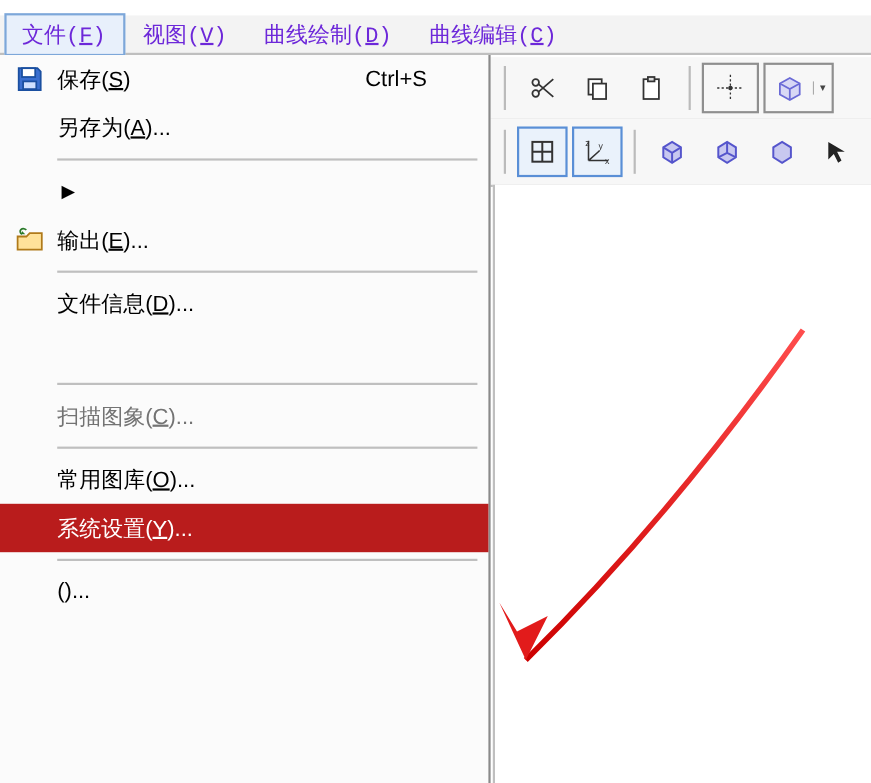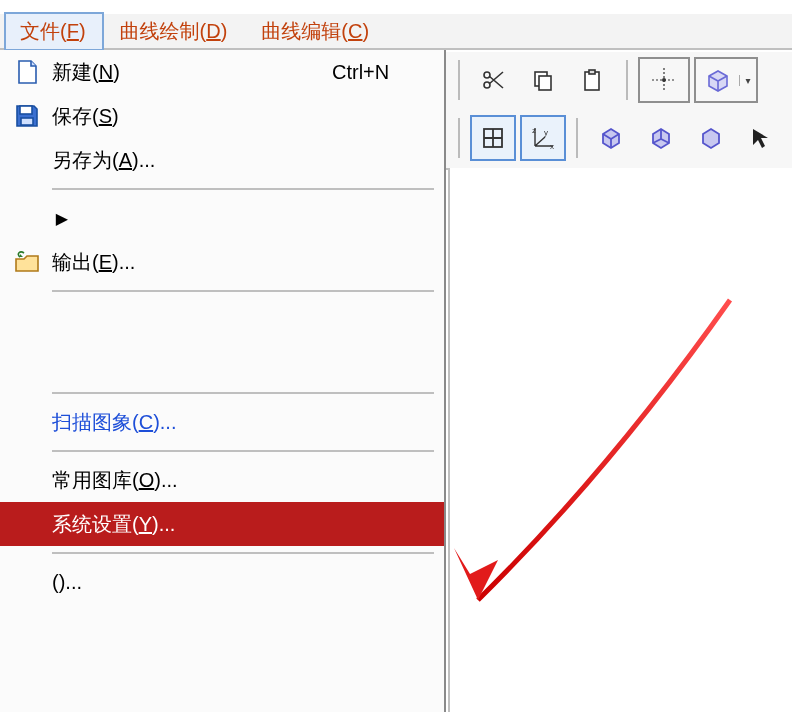--- a/index.html
+++ b/index.html
@@ -23,23 +23,24 @@
     width: 100%;
     background: #f3f3f3;
     border-bottom: 2px solid #bfbfbf;
     display: flex;
     align-items: center;
     padding-left: 4px;
     box-sizing: border-box;
   }
   .menubar .mitem {
     padding: 4px 16px 4px 14px;
-    color: #c2410c;
+    color: #6d28d9;
     border: 2px solid transparent;
     white-space: nowrap;
+    font-family: Liberation Mono, monospace;
   }
   .menubar .mitem.active {
     background: #e8f0fb;
     border: 2px solid #7da7d9;
   }
   .menubar .mitem .ul { text-decoration: underline; }
 
   
   .toolstrip1 {
     position: absolute;
@@ -133,21 +134,21 @@
     border-right: 2px solid #8a8a8a;
     box-sizing: border-box;
   }
   .dropdown .row {
     display: flex;
     align-items: center;
     height: 44px;
     padding-left: 6px;
     color: #000;
   }
-  .dropdown .row.disabled { color: #1d4ed8; }
+  .dropdown .row.disabled { color: #737373; }
   .dropdown .row .iconcell {
     width: 42px;
     height: 100%;
     display: flex;
     align-items: center;
     justify-content: center;
   }
   .dropdown .row .labelcell {
     flex: 1 1 auto;
     padding-left: 4px;
@@ -185,20 +186,23 @@
     width: 792px; height: 712px;
     pointer-events: none;
   }
 </style>
 </head>
 <body>
 
 <div class="menubar">
   <div class="mitem active">
     <span>文件</span>(<span class="ul">F</span>)
+  </div>
+  <div class="mitem">
+    <span>视图</span>(<span class="ul">V</span>)
   </div>
   <div class="mitem">
     <span>曲线绘制</span>(<span class="ul">D</span>)
   </div>
   <div class="mitem">
     <span>曲线编辑</span>(<span class="ul">C</span>)
   </div>
 </div>
 
 <div class="toolstrip1">
@@ -302,45 +306,34 @@
           <path d="M4 3 L4 19 L9 14 L13 22 L16 20 L12 12 L19 12 Z" fill="#222"></path>
         </svg>
     </div>
   </div>
 </div>
 
 <div class="canvas"></div>
 
 <div class="dropdown">
 
-  <div class="row">
-    <div class="iconcell">
-      <svg class="ic-new" viewBox="0 0 26 26">
-          <g stroke="#2a5db0" stroke-width="1.6" fill="#fff">
-            <path d="M5 2 H17 L22 7 V24 H5 Z"></path>
-            <path d="M17 2 V7 H22" fill="#cfe0ff"></path>
-          </g>
-        </svg>
-    </div>
-    <div class="labelcell"><span>新建</span>(<span class="ul">N</span>)</div>
-    <div class="shortcut">Ctrl+N</div>
-  </div>
 
 
   <div class="row">
     <div class="iconcell">
       <svg class="ic-save" viewBox="0 0 26 26">
           <g stroke="#1a4fa0" stroke-width="1.6" fill="#3a6fd0">
             <path d="M3 3 H20 L23 6 V23 H3 Z"></path>
             <rect x="6" y="3" width="12" height="8" fill="#fff"></rect>
             <rect x="7" y="15" width="12" height="7" fill="#cfe0ff"></rect>
           </g>
         </svg>
     </div>
     <div class="labelcell"><span>保存</span>(<span class="ul">S</span>)</div>
+    <div class="shortcut">Ctrl+S</div>
   </div>
 
 
   <div class="row">
     <div class="iconcell"></div>
     <div class="labelcell"><span>另存为</span>(<span class="ul">A</span>)<span>...</span></div>
   </div>
 
   <div class="sep"></div>
 
@@ -359,20 +352,21 @@
           <path d="M6 8 L9 8 L6 5 Z" fill="#2a7a2a"></path>
         </svg>
     </div>
     <div class="labelcell"><span>输出</span>(<span class="ul">E</span>)<span>...</span></div>
   </div>
 
   <div class="sep"></div>
 
   <div class="row">
     <div class="iconcell"></div>
+    <div class="labelcell"><span>文件信息</span>(<span class="ul">D</span>)<span>...</span></div>
   </div>
 
   <div class="row">
     <div class="iconcell"></div>
   </div>
 
   <div class="sep"></div>
 
   <div class="row disabled">
     <div class="iconcell"></div>

